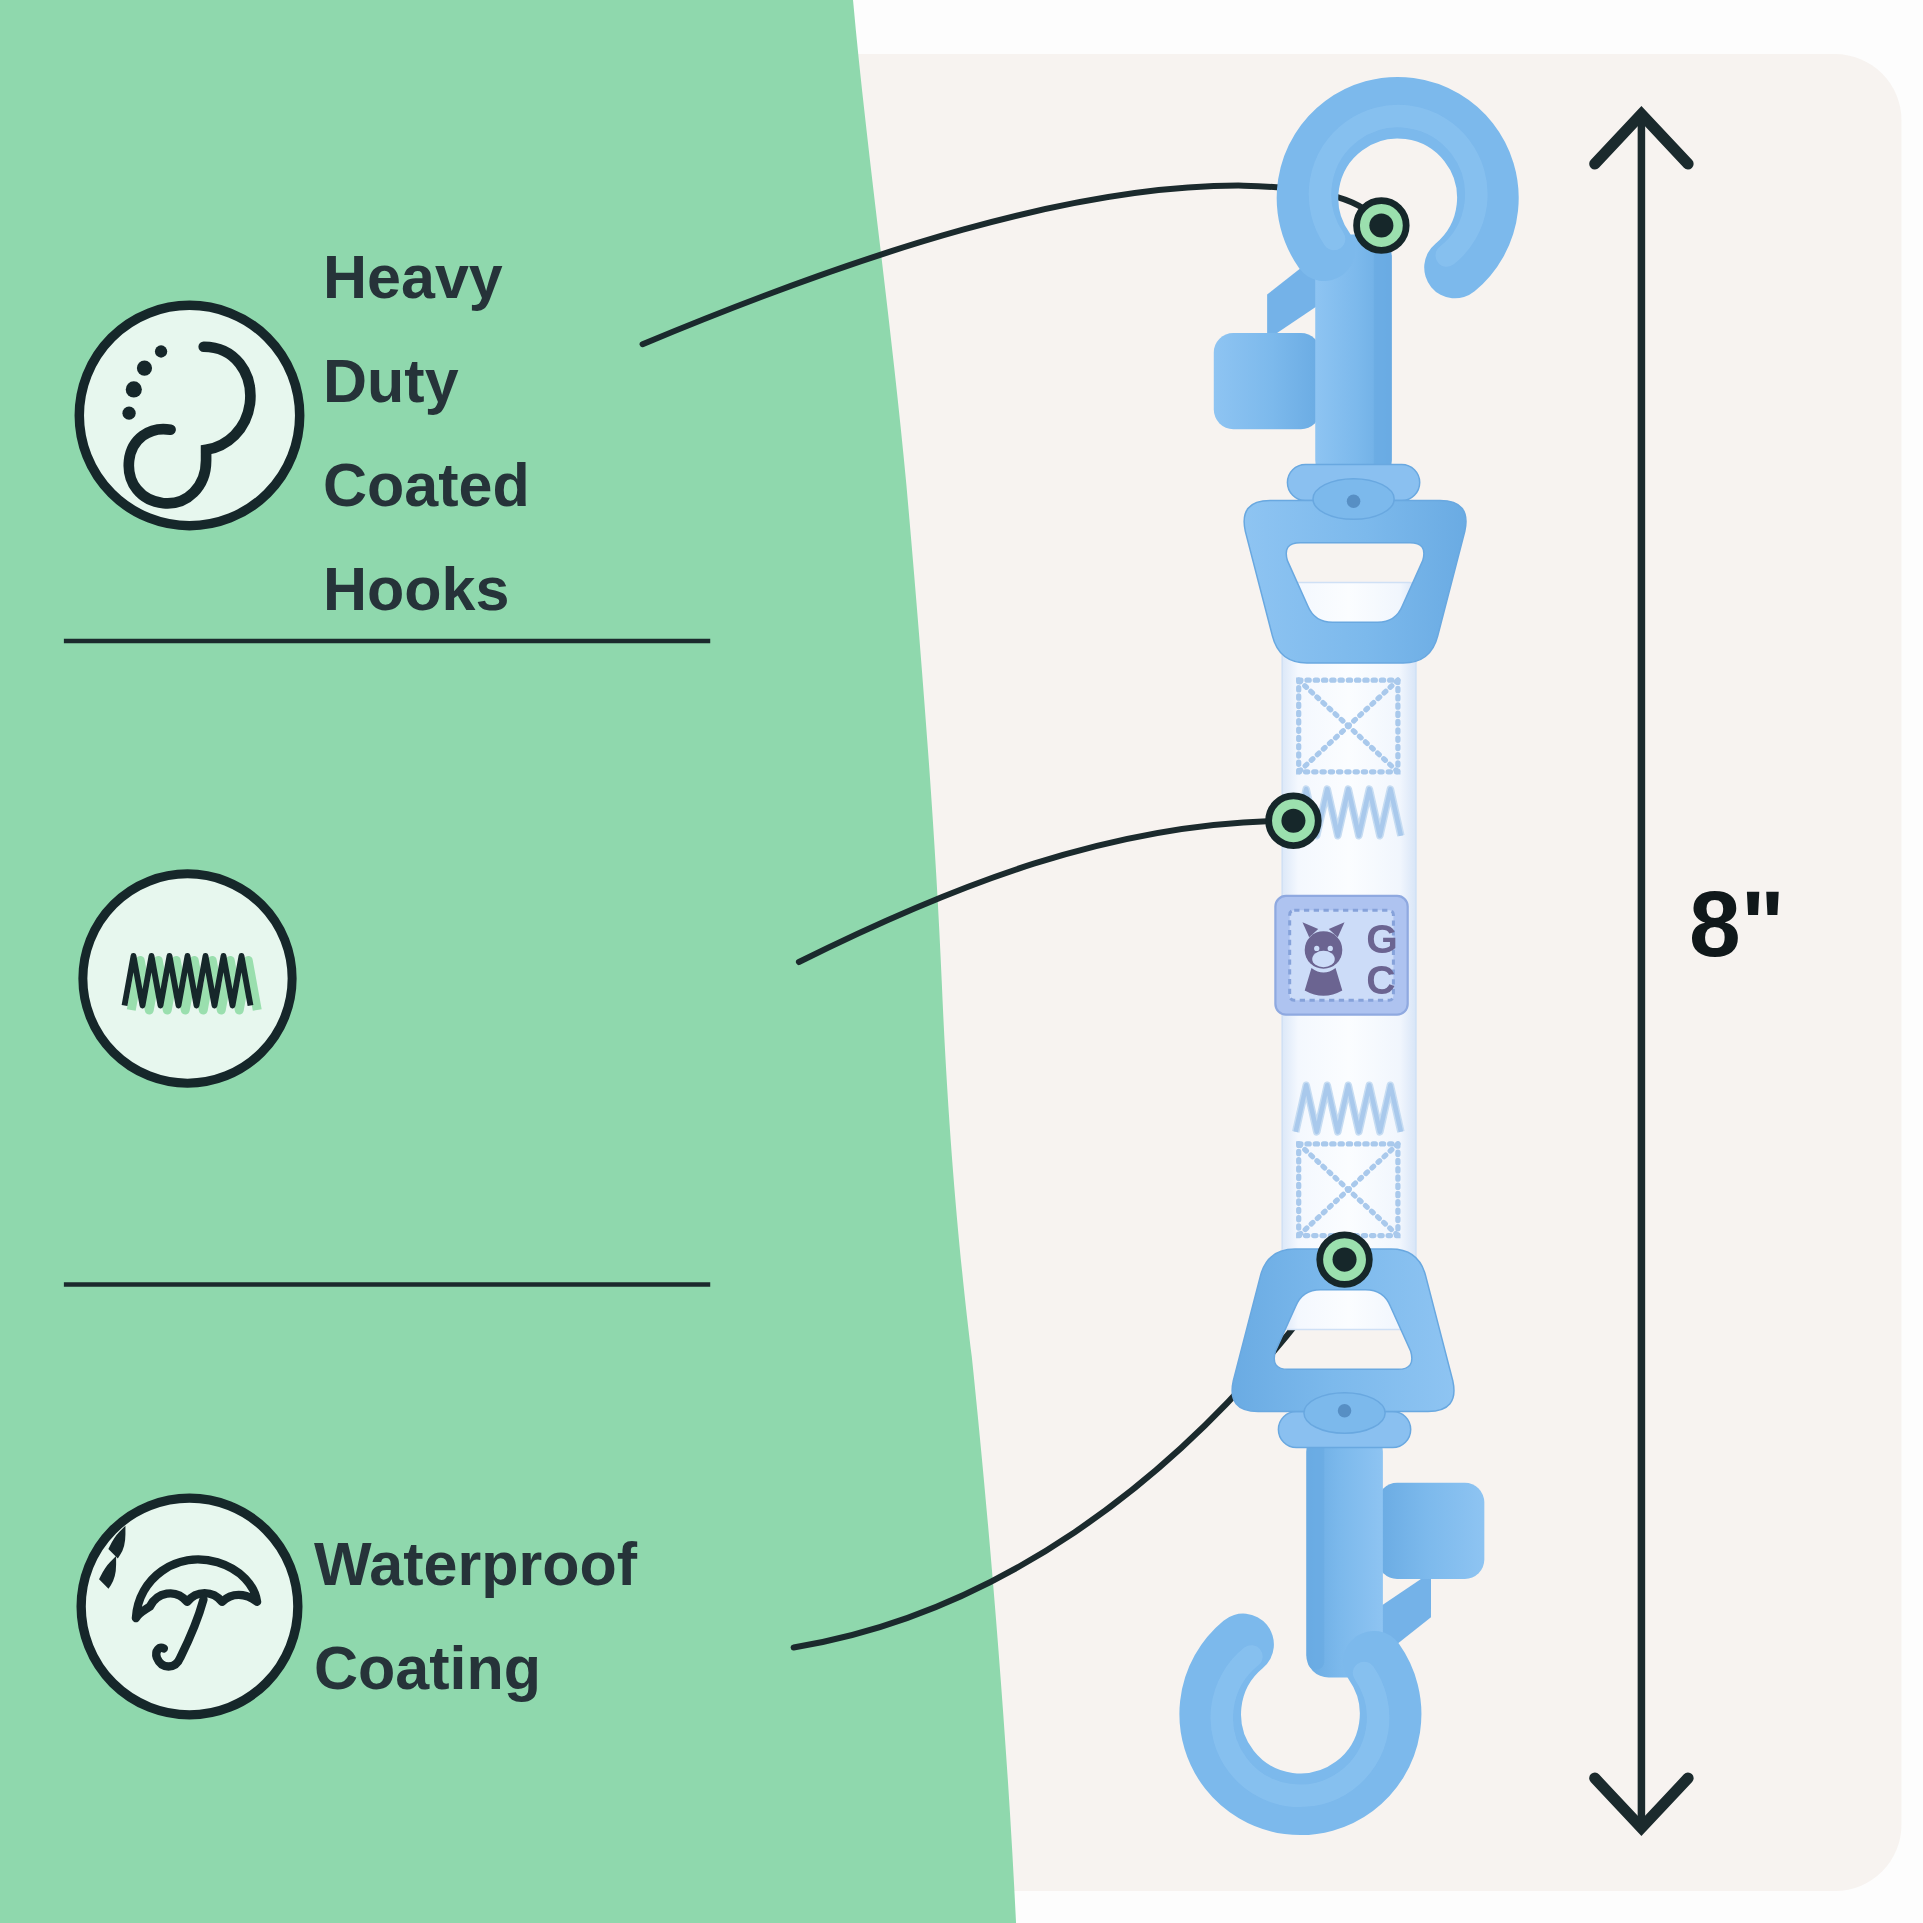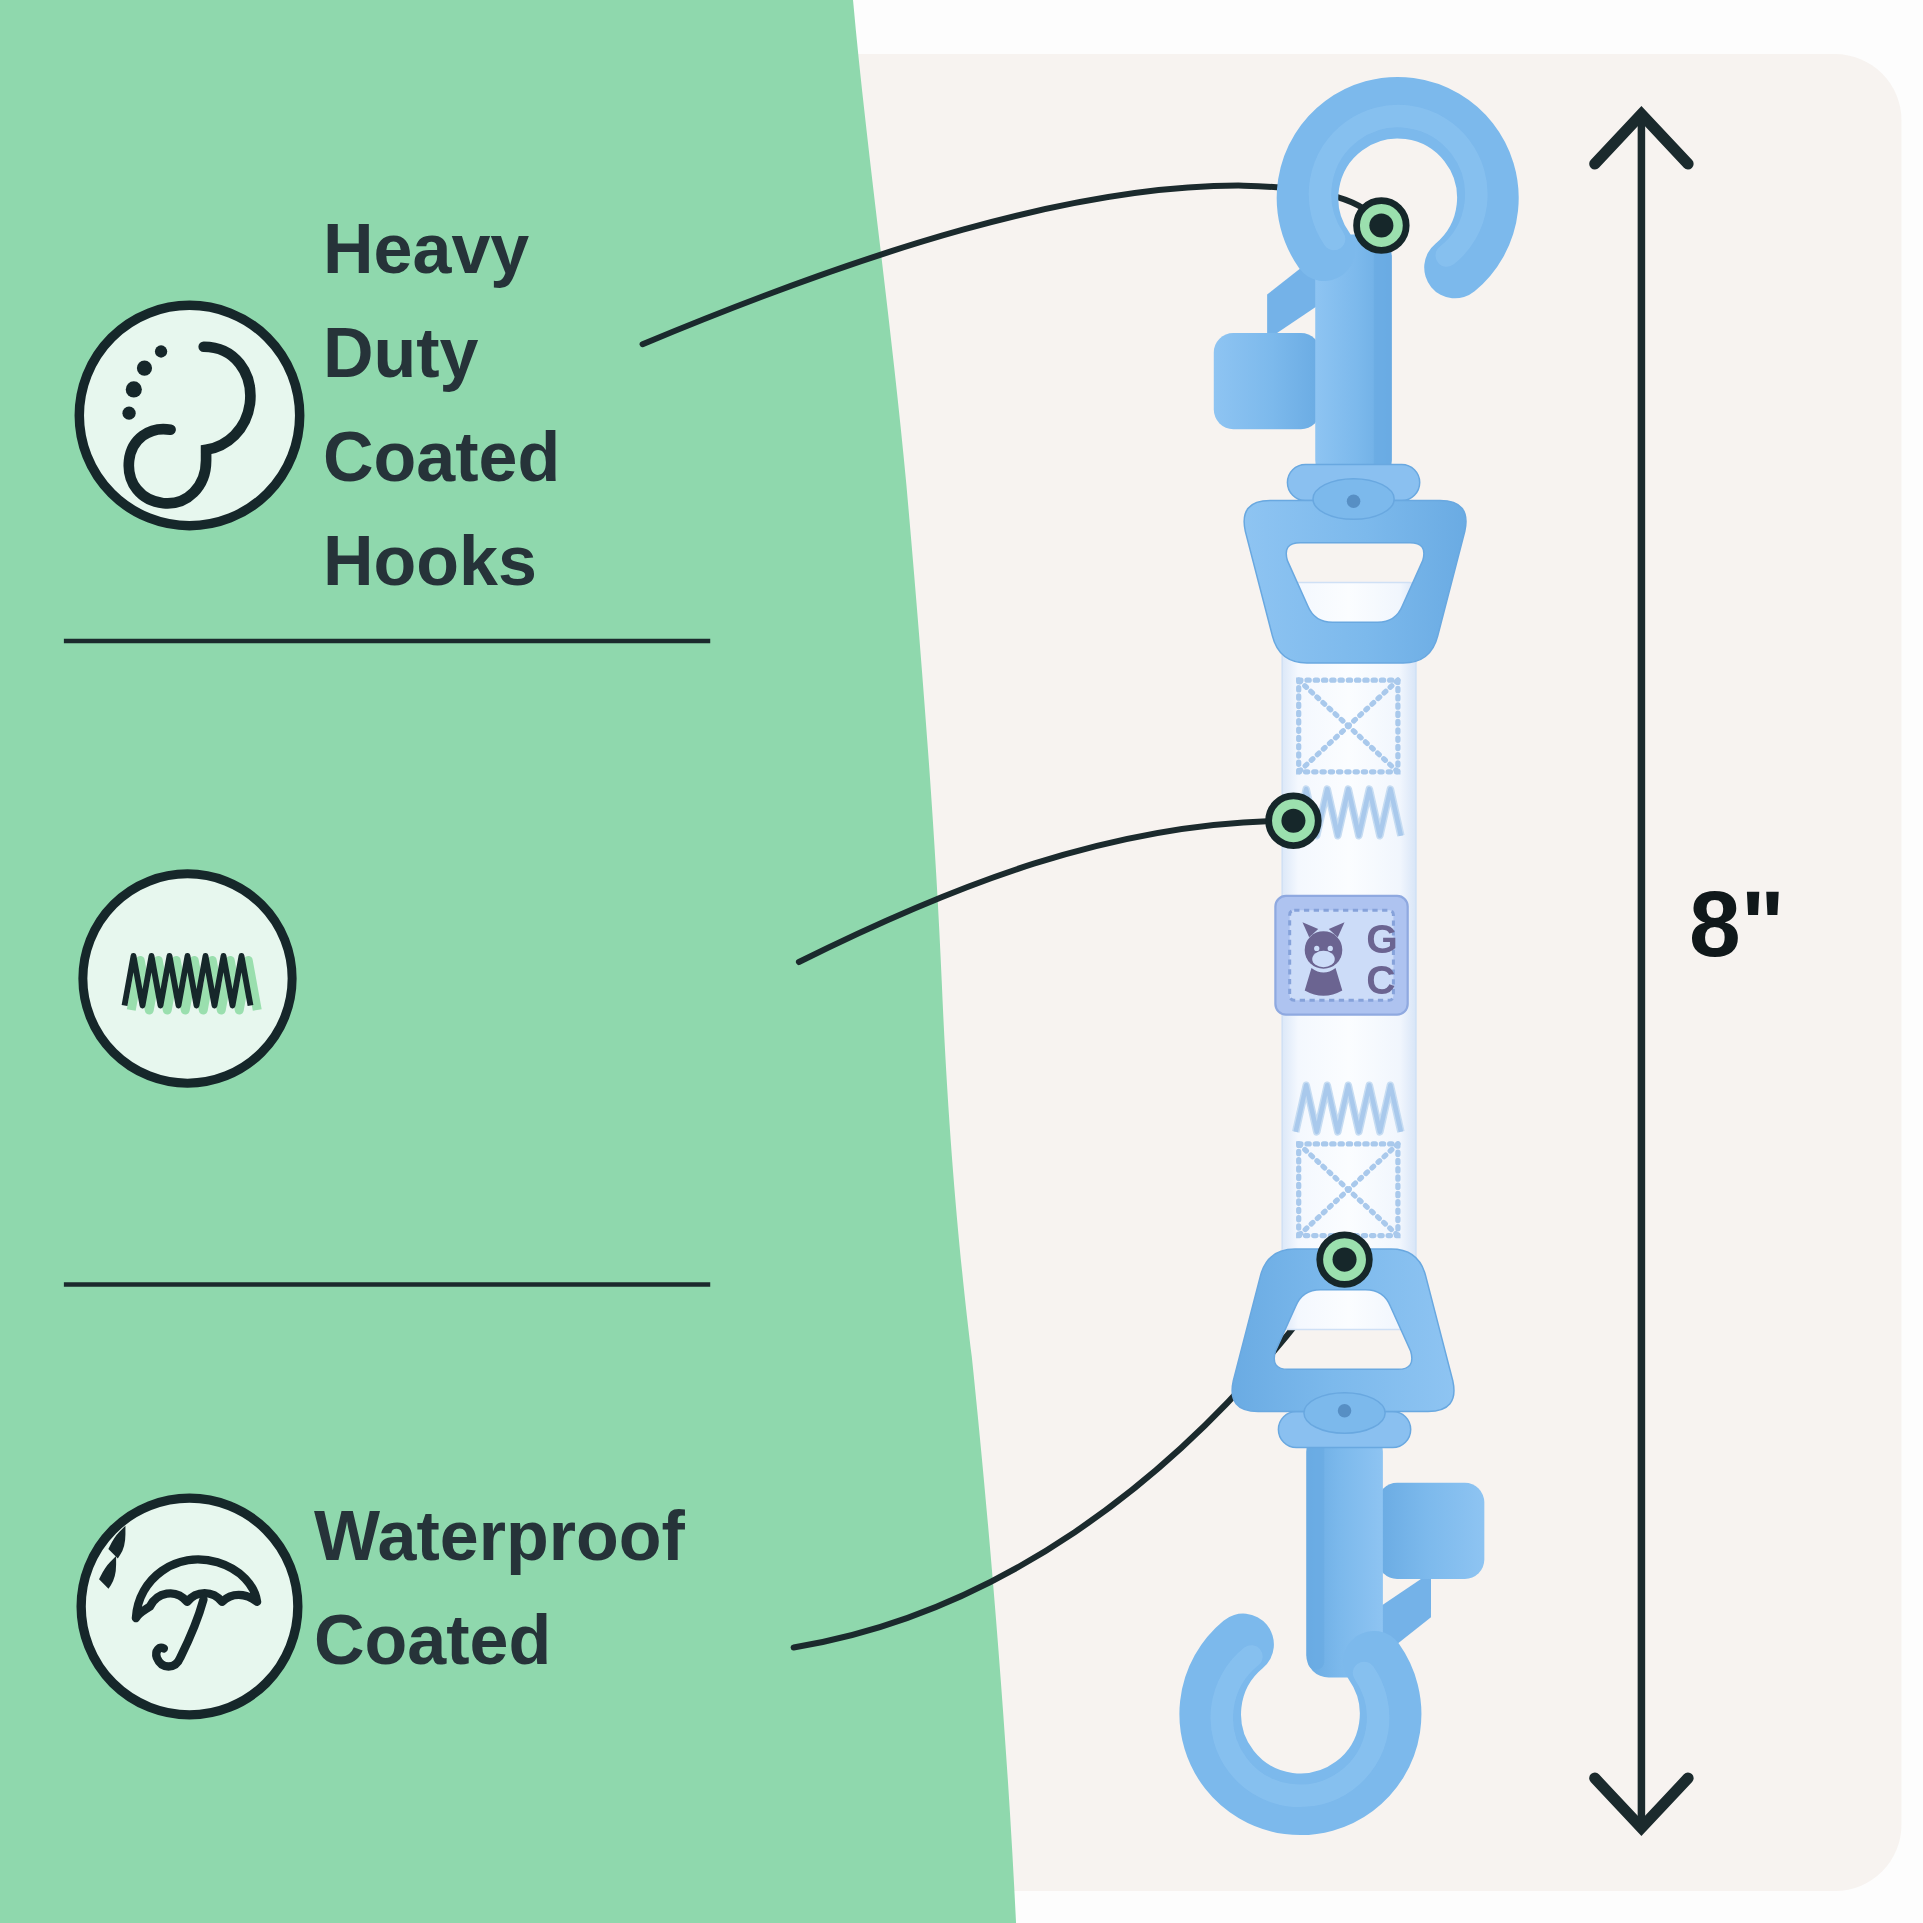--- a/index.html
+++ b/index.html
@@ -1,21 +1,21 @@
 <!DOCTYPE html>
 <html style="font-size:12px"><head>
 <meta charset="utf-8">
 <style>
   html,body{margin:0;padding:0;background:#fdfdfd;}
   .canvas{position:relative;width:1924px;height:1924px;overflow:hidden;
           font-family:"Liberation Sans",sans-serif;}
   .scene{position:absolute;left:0;top:0;width:1924px;height:1924px;}
   .feature-icon{position:absolute;}
   .feature-label{position:absolute;white-space:pre-line;color:#263339;
-                 font-weight:700;font-size:70px;line-height:104px;letter-spacing:0px;}
+                 font-weight:700;font-size:61px;line-height:104px;letter-spacing:0px;margin-top:28px;}
   .measure-label{position:absolute;left:1689px;top:878px;color:#10181a;
                  font-weight:700;font-size:93px;line-height:93px;}
   .patch-letter{font-family:"Liberation Sans",sans-serif;font-weight:700;font-size:54px;fill:#6b6491;}
 </style>
 </head>
 <body>
 
 <div class="canvas">
 
   <svg class="scene" viewBox="0 0 2560 2560">
@@ -167,18 +167,18 @@
                C74 44 68 44 64 48 C60 43 53 43 49 48 C44 42 36 44 33 50 C30 52 28 53 27 55 Z"></path>
       <path d="M56 47 C53 58 49 66 46 72 C44 77 38 77 36 72 C35 69 37 67 39 68"></path>
     </g>
     <g fill="none" stroke="#16272a" stroke-width="3" stroke-linecap="round">
       <path d="M17 25 q2 -4 4 -6 q0 5 -2 8 Z"></path>
       <path d="M13 38 q2 -4 4 -6 q0 5 -2 8 Z"></path>
     </g>
   </svg>
 
   <div class="feature-label" style="left:314px;top:1484px">Waterproof
-Coated</div>
+Coating</div>
 
   <div class="measure-label">8"</div>
 
 </div>
 
 
 </body></html>

